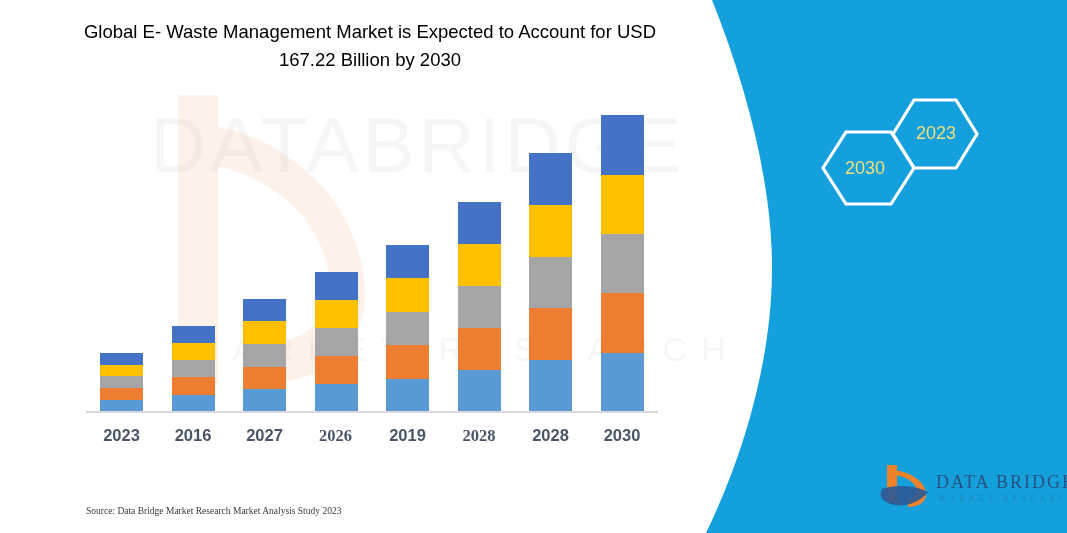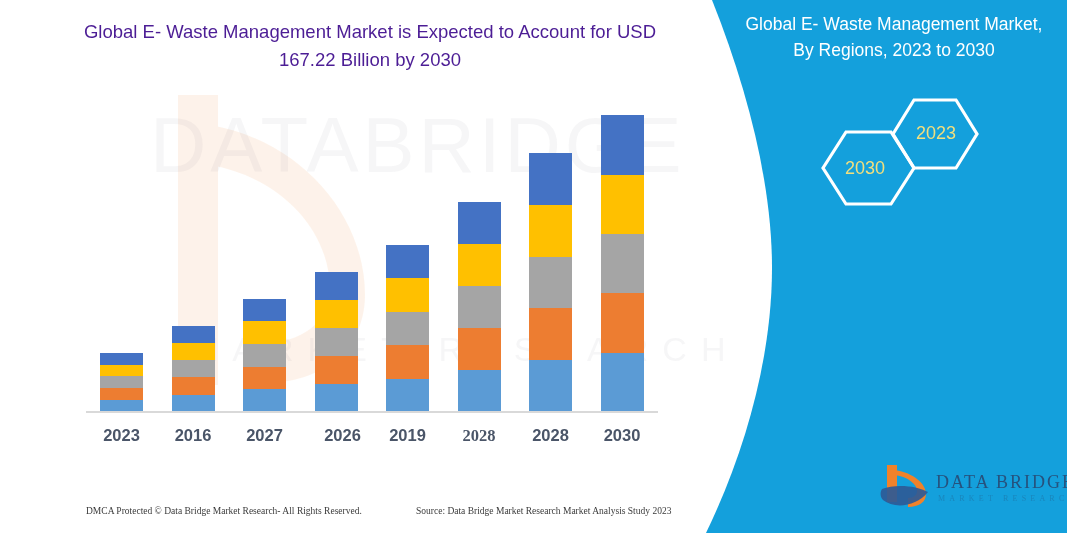--- a/index.html
+++ b/index.html
@@ -54,21 +54,21 @@
 
   
   #headline {
     position: absolute;
     left: 60px; top: 18px;
     width: 620px;
     z-index: 5;
     text-align: center;
     font-size: 18.5px;
     line-height: 1.5;
-    color: #4c1d95;
+    color: #000000;
   }
 
   
   #chart-area {
     position: absolute;
     left: 0; top: 0; width: 720px; height: 533px;
     z-index: 4;
   }
   #plot {
     position: absolute;
@@ -263,35 +263,33 @@
           <div class="seg" style="height: 59.3214px; background: rgb(165, 165, 165);"></div>
           <div class="seg" style="height: 59.3214px; background: rgb(237, 125, 49);"></div>
           <div class="seg" style="height: 59.3214px; background: rgb(91, 155, 213);"></div>
         </div>
       </div>
     <div id="axis-line"></div>
     <div id="x-labels">
         <div class="x-label" style="left: 12px; width: 43px;">2023</div>
         <div class="x-label" style="left: 83.5px; width: 43px;">2016</div>
         <div class="x-label" style="left: 155px; width: 43px;">2027</div>
-        <div class="x-label" style="left: 233px; width: 43px;">2026</div>
+        <div class="x-label" style="left: 226px; width: 43px; font-family: Liberation Serif, serif;">2026</div>
         <div class="x-label" style="left: 298px; width: 43px;">2019</div>
         <div class="x-label" style="left: 369.5px; width: 43px; font-family: Liberation Serif, serif;">2028</div>
         <div class="x-label" style="left: 441px; width: 43px;">2028</div>
         <div class="x-label" style="left: 512.5px; width: 43px;">2030</div>
       </div>
   </div>
 
   <div id="footer">
-    <div id="footer-dmca">DMCA Protected © Data Bridge Market Research-  All Rights Reserved.</div>
     <div id="footer-source">Source: Data Bridge Market Research  Market Analysis Study 2023</div>
   </div>
 
   <div id="right-panel">
-    <div id="right-title">Global E- Waste Management Market, By Regions, 2023 to 2030</div>
 
     <div id="hexes">
       <svg viewBox="0 0 210 130" xmlns="http://www.w3.org/2000/svg" style="position:absolute;left:0;top:0;width:210px;height:130px;">
         <polygon points="8,78 31,42 76,42 99,78 76,114 31,114" fill="none" stroke="#ffffff" stroke-width="3.2"></polygon>
         <polygon points="78,44 99,10 141,10 162,44 141,78 99,78" fill="none" stroke="#ffffff" stroke-width="3.2"></polygon>
       </svg>
       <div class="hex-label" style="left:30px; top:68px;">2030</div>
       <div class="hex-label" style="left:101px; top:33px;">2023</div>
     </div>
 

